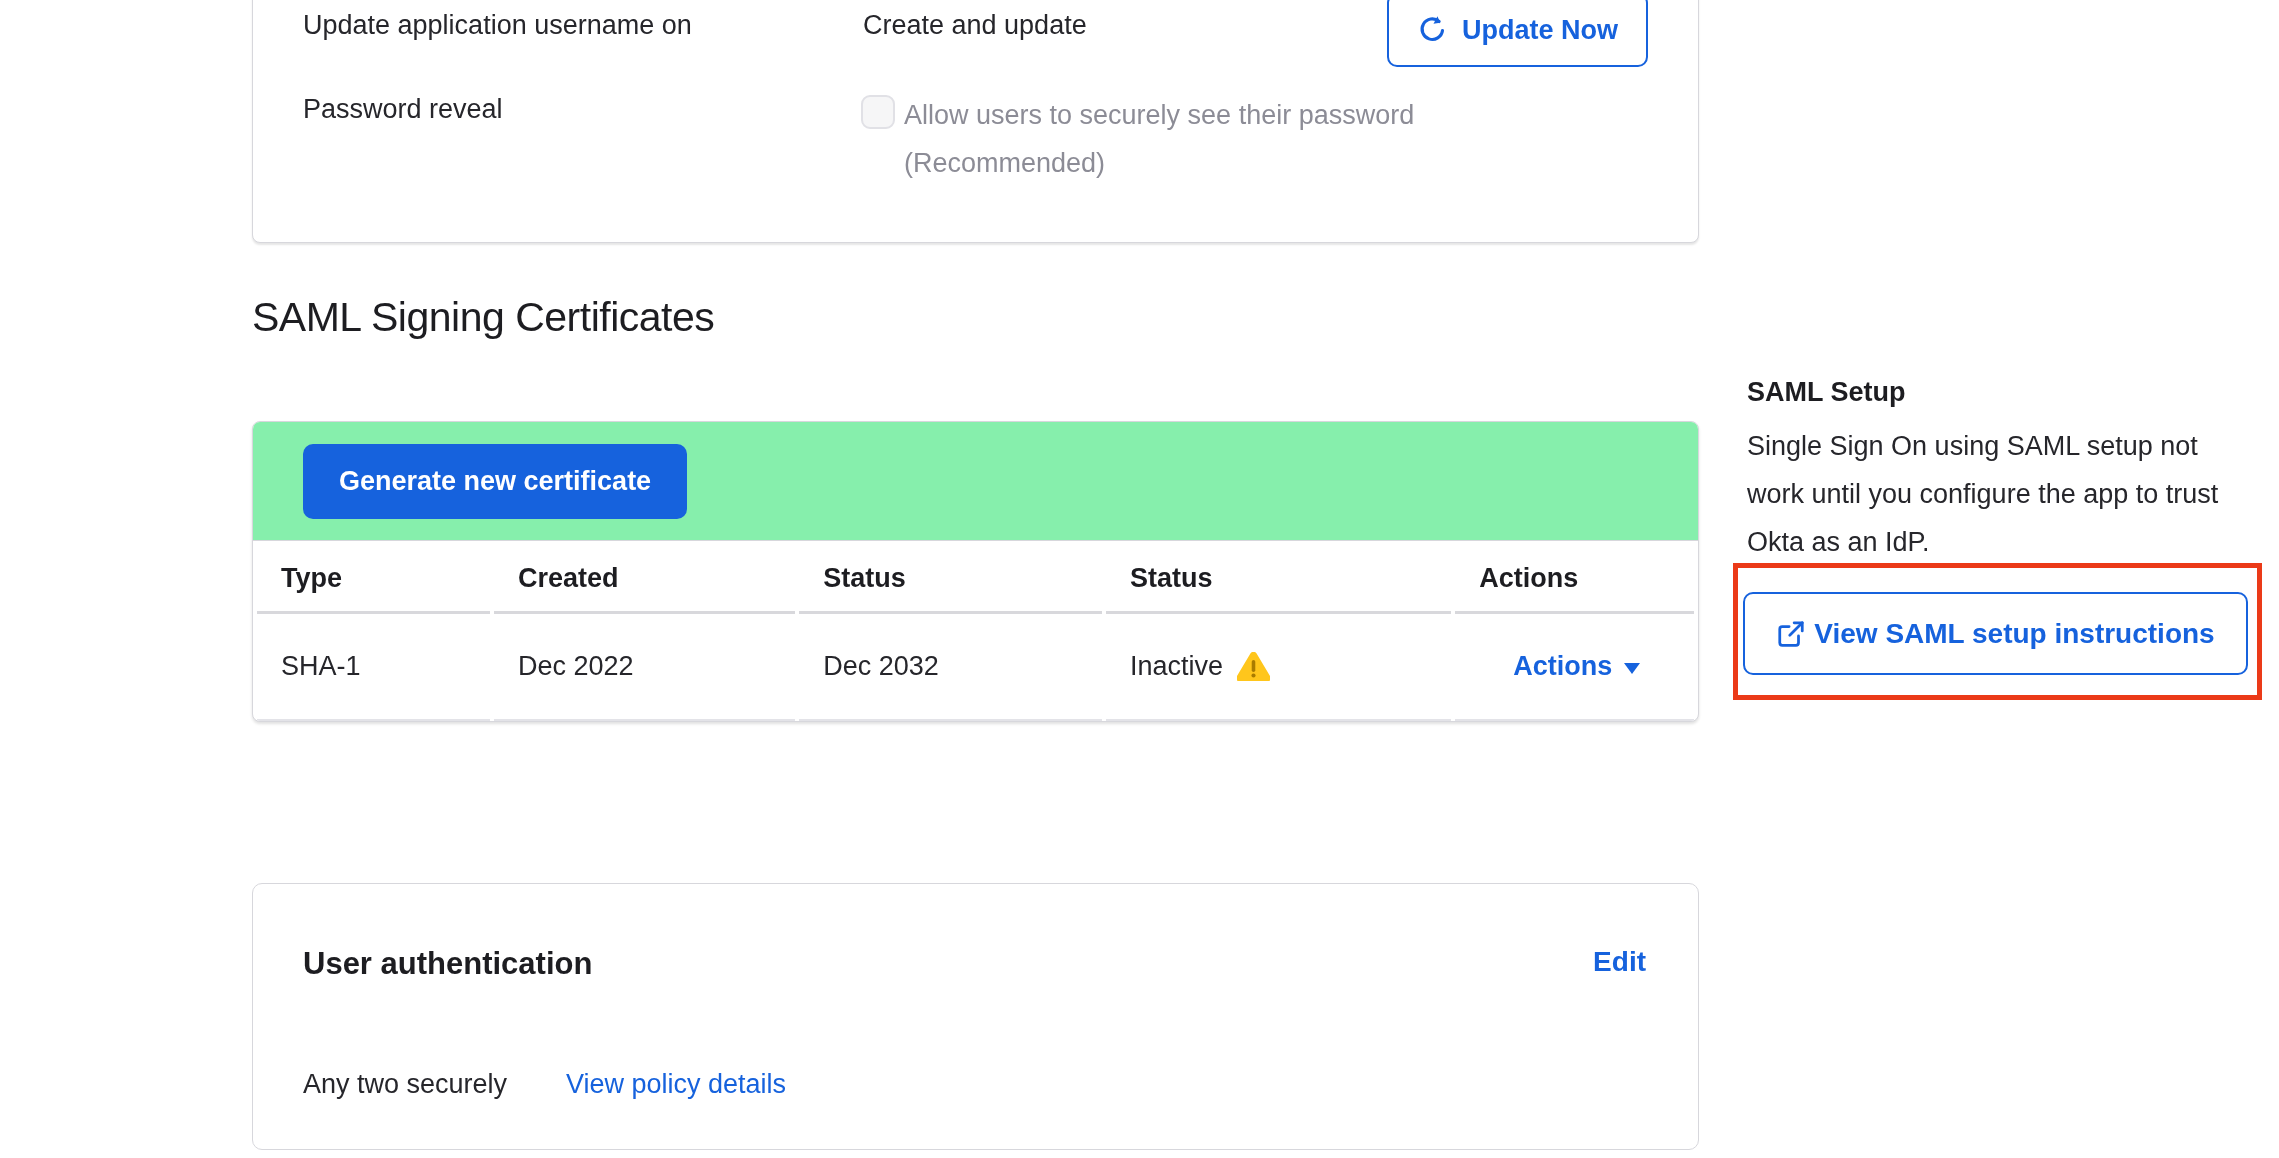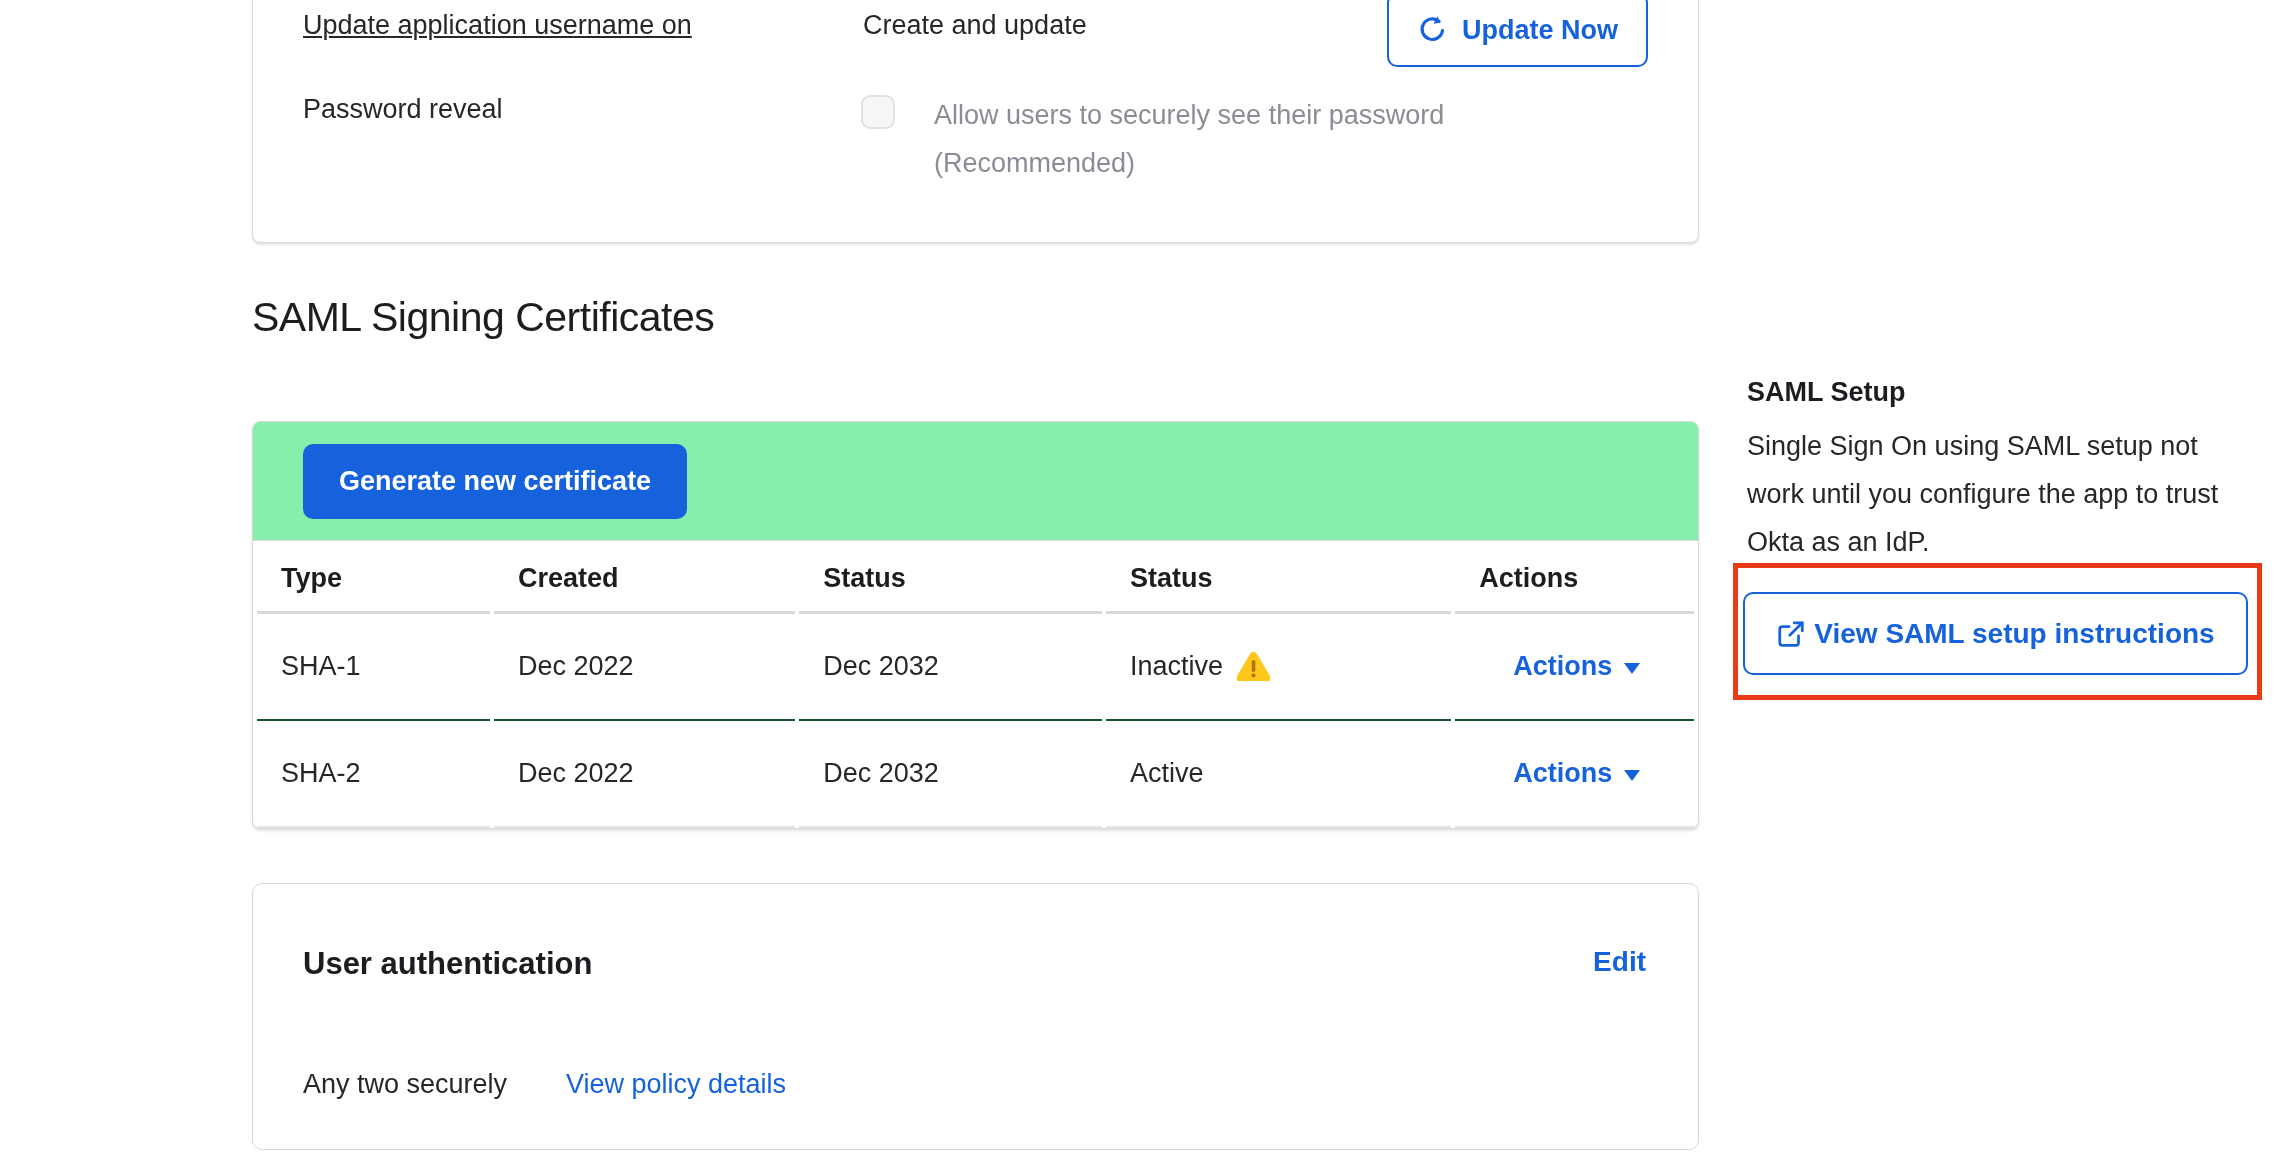--- a/index.html
+++ b/index.html
@@ -24,34 +24,34 @@
     box-shadow: 0 2px 2px rgba(0,0,0,0.10);
   }
   .card-top .setting-label {
     position: absolute; left: 50px;
     font-size: 27px; line-height: 40px; color: #26262b;
   }
   .card-top .setting-value {
     position: absolute; left: 610px;
     font-size: 27px; line-height: 40px; color: #26262b;
   }
-  .row-a-label { top: 66px; text-decoration: underline; }
+  .row-a-label { top: 66px; }
   .row-a-value { top: 66px; }
   .btn-update {
     position: absolute; top: 54px; right: 50px; height: 74px;
     display: inline-flex; align-items: center; gap: 15px;
     padding: 0 28px;
     background: #fff; border: 2px solid #1662dd; border-radius: 10px;
     color: #1662dd; font-size: 27px; font-weight: bold; cursor: pointer;
     font-family: inherit;
   }
   .row-b-label { top: 150px; }
   .cb-wrap {
     position: absolute; left: 608px; top: 152px;
-    display: flex; align-items: flex-start; gap: 39px; width: 620px;
+    display: flex; align-items: flex-start; gap: 9px; width: 620px;
   }
   .checkbox {
     flex: 0 0 auto; width: 34px; height: 34px; margin-top: 4px;
     background: #f6f6f7; border: 2px solid #e1e1e6; border-radius: 9px;
     cursor: pointer;
   }
   .cb-label {
     font-size: 27px; line-height: 48px; color: #8c8c96; width: 560px;
   }
 
@@ -216,36 +216,20 @@
               </svg>
             </span>
           </td>
           <td class="actions-td">
             <a class="actions-link">
               <span>Actions</span>
               <span class="caret-down"></span>
             </a>
           </td>
         </tr>
-        <tr>
-          <td>SHA-2</td>
-          <td>Dec 2022</td>
-          <td>Dec 2032</td>
-          <td>
-            <span class="status-cell">
-              <span>Active</span>
-            </span>
-          </td>
-          <td class="actions-td">
-            <a class="actions-link">
-              <span>Actions</span>
-              <span class="caret-down"></span>
-            </a>
-          </td>
-        </tr>
       </tbody>
     </table>
   </section>
 
   <section class="card auth-card">
     <div class="auth-header">
       <h2 class="auth-title">User authentication</h2>
       <a class="edit-link">Edit</a>
     </div>
     <div class="auth-row">

